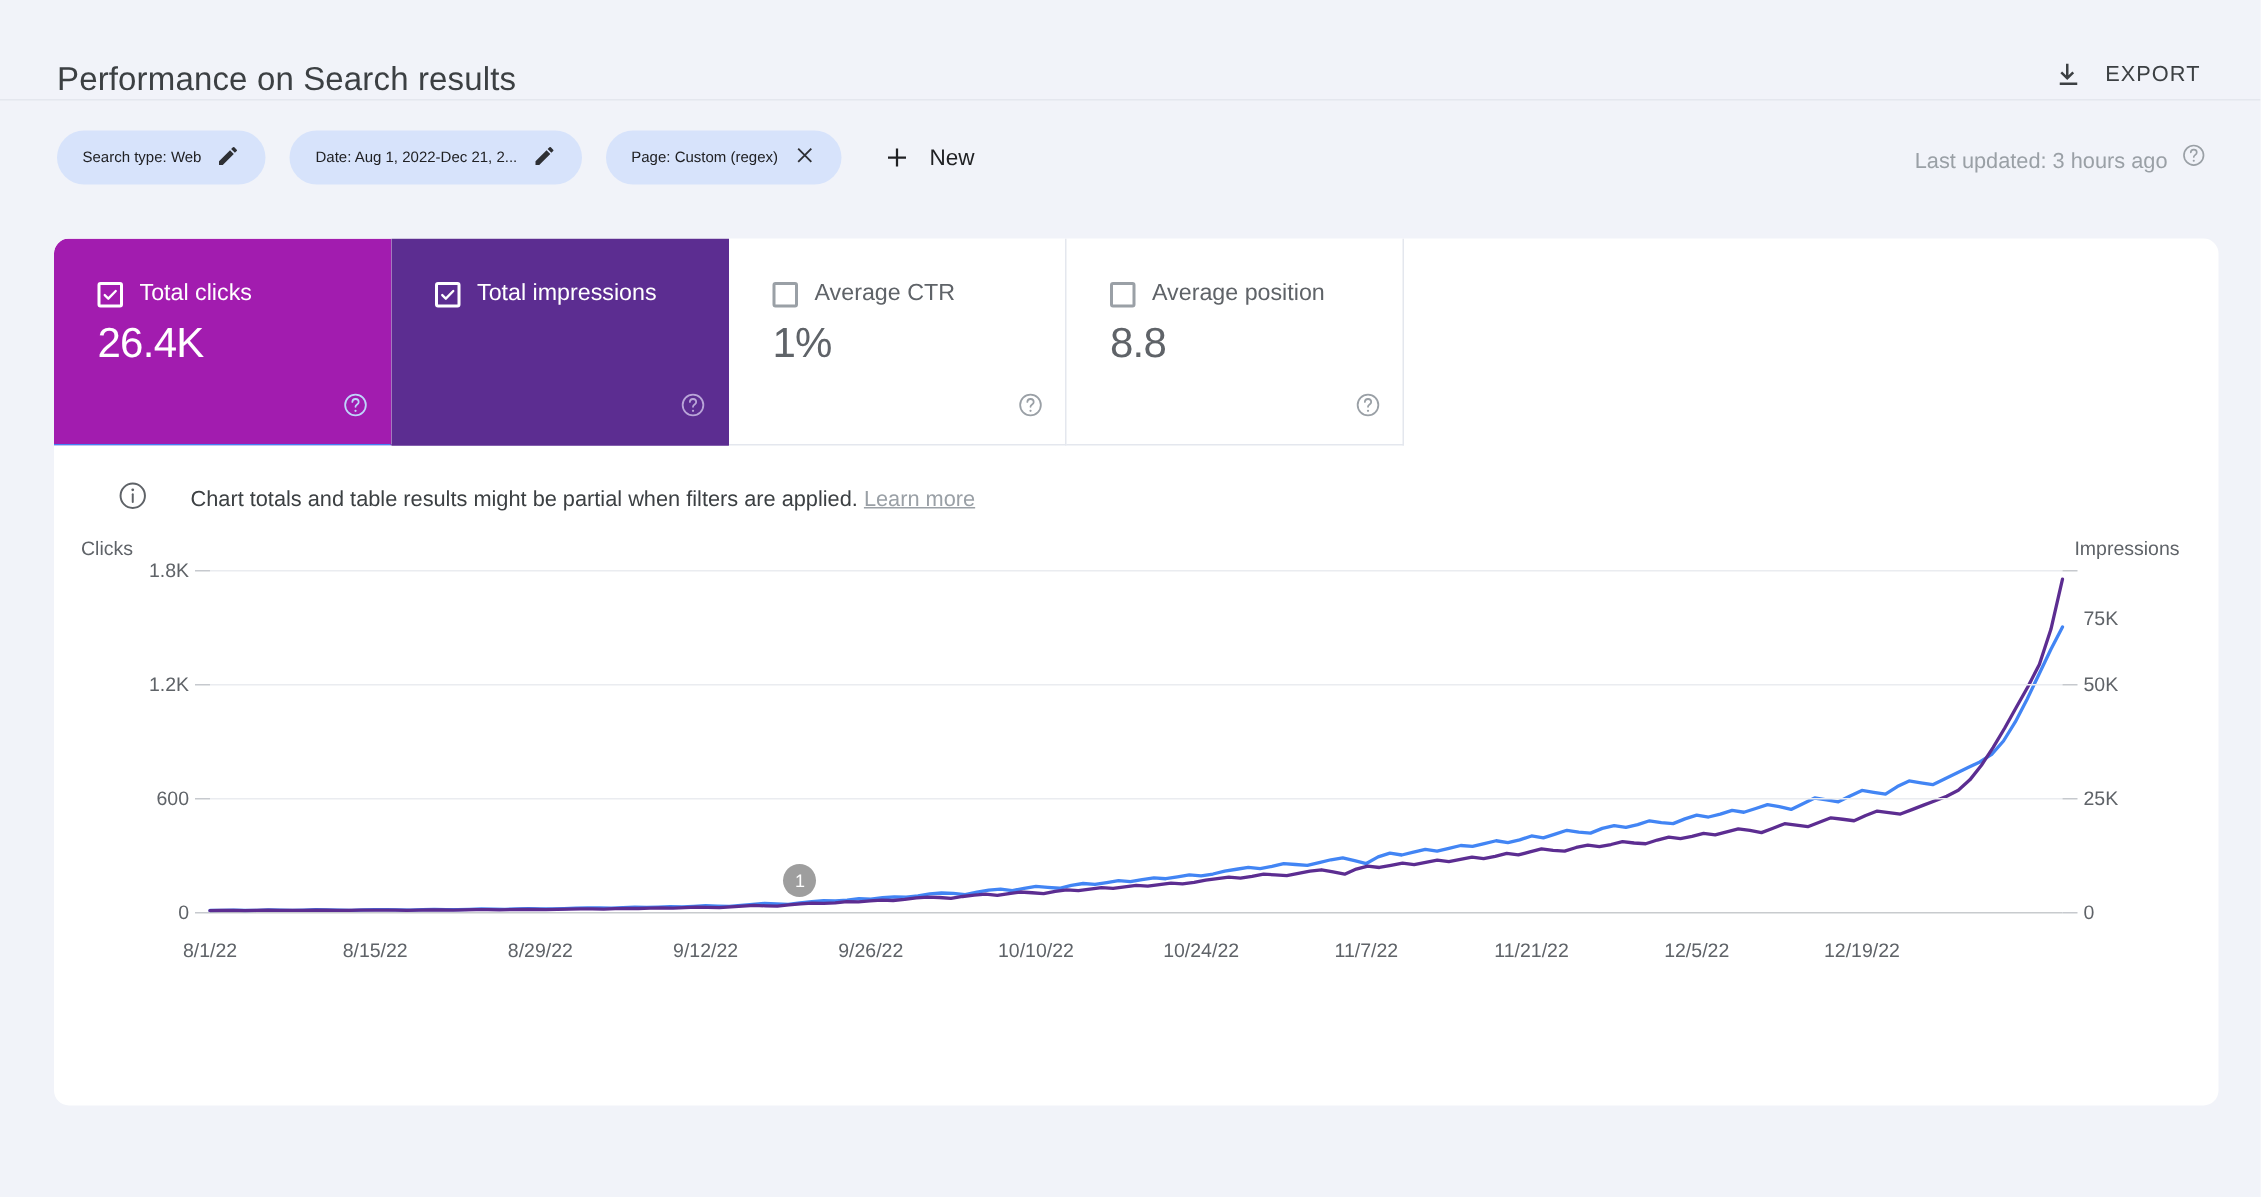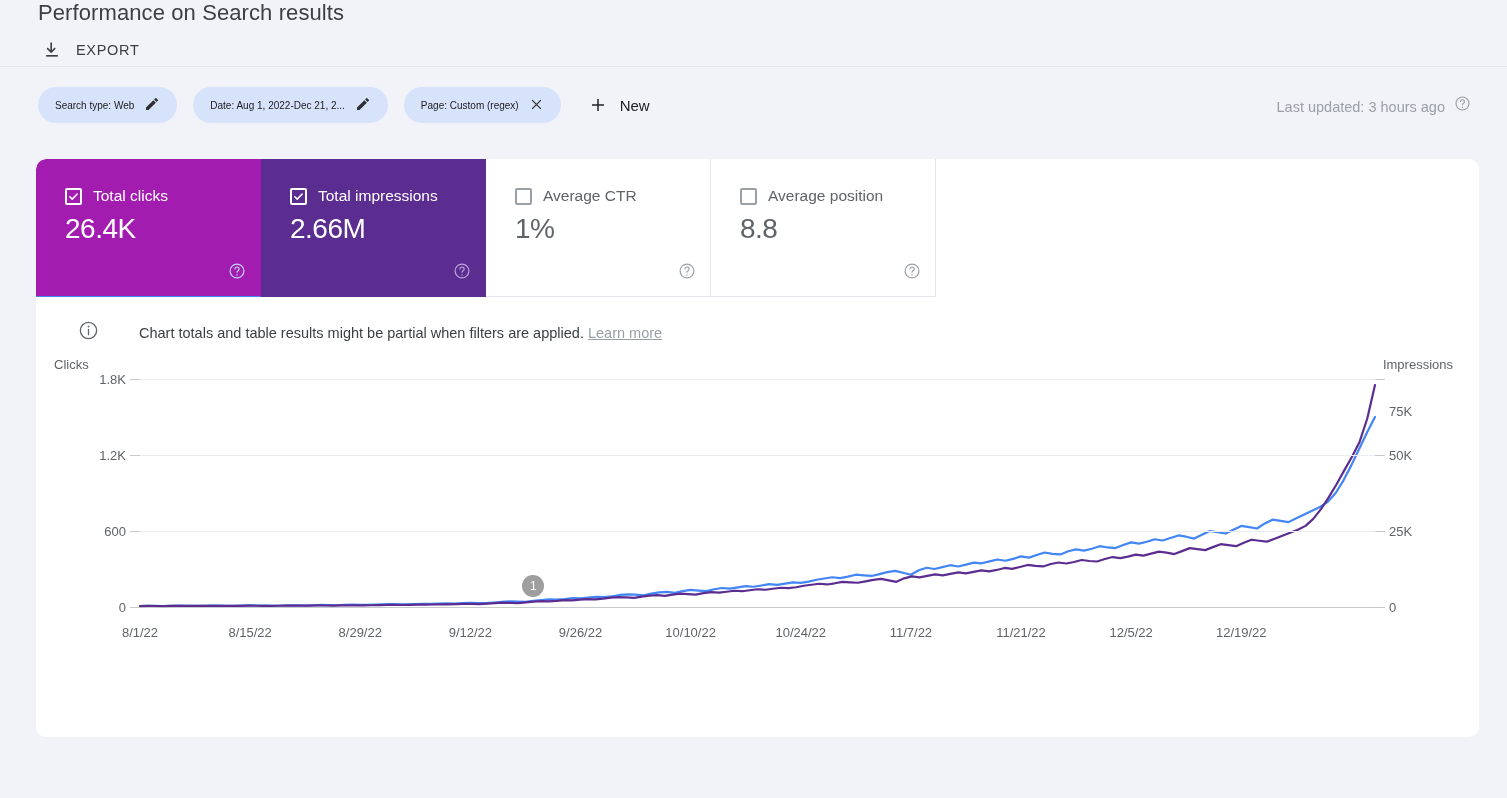--- a/index.html
+++ b/index.html
@@ -6,23 +6,22 @@
   html, body {
     width: 1507px; height: 798px;
     background: #F1F3F9;
     font-family: "Liberation Sans", sans-serif;
     overflow: hidden;
   }
 
   
   .header {
     height: 66px;
-    display: flex; align-items: flex-start; justify-content: space-between;
+    display: flex; align-items: flex-end; justify-content: space-between;
     padding: 0 36px 0 38px;
-    flex-direction: column;
   }
   .page-title {
     font-size: 22px; color: #3C4043; font-weight: 400; letter-spacing: .1px;
   }
   .export-btn {
     display: flex; align-items: center; gap: 14px;
     cursor: pointer; padding: 6px 4px;
   }
   .export-label {
     font-size: 14.5px; color: #3C4043; letter-spacing: .7px;
@@ -90,21 +89,21 @@
   .sel-blue .metric-label, .sel-purple .metric-label { color: #fff; }
   .metric-value {
     font-size: 28px; font-weight: 400; color: #5F6368;
     margin-top: 10px; letter-spacing: -.5px; line-height: 1;
   }
   .sel-blue .metric-value, .sel-purple .metric-value { color: #fff; }
   .metric-help { position: absolute; right: 14px; bottom: 12px; }
 
   
   .info-row {
-    display: flex; align-items: center; gap: 40px;
+    display: flex; align-items: center; gap: 28px;
     padding: 23px 0 0 42px;
   }
   .info-text { font-size: 14.5px; color: #3C4043; }
   .info-link { color: #9AA0A6; text-decoration: underline; cursor: pointer; }
 
   
   .chart-area { position: relative; height: 350px; margin-top: 12px; }
   .axis-title {
     position: absolute; font-size: 13px; color: #5F6368; top: 0;
   }
@@ -229,21 +228,20 @@
 
     <div class="metric sel-purple">
       <div class="metric-head">
         <span class="cbox">
           <svg width="11" height="11" viewBox="0 0 24 24" fill="none" stroke="#fff" stroke-width="3.4">
             <path d="M4 12.5l5.2 5.2L20 6.6" stroke-linecap="round" stroke-linejoin="round"></path>
           </svg>
         </span>
         <span class="metric-label">Total impressions</span>
       </div>
-      <div class="metric-value">2.66M</div>
       <span class="metric-help">
         <svg width="18" height="18" viewBox="0 0 24 24" fill="none" stroke="#B9A5D8" stroke-width="1.6">
           <circle cx="12" cy="12" r="9.2"></circle>
           <path d="M9.2 9.3a2.8 2.8 0 015.6.3c0 1.9-2.8 2.1-2.8 4" stroke-linecap="round"></path>
           <circle cx="12" cy="17.2" r="1" fill="#B9A5D8" stroke="none"></circle>
         </svg>
       </span>
     </div>
 
     <div class="metric">

